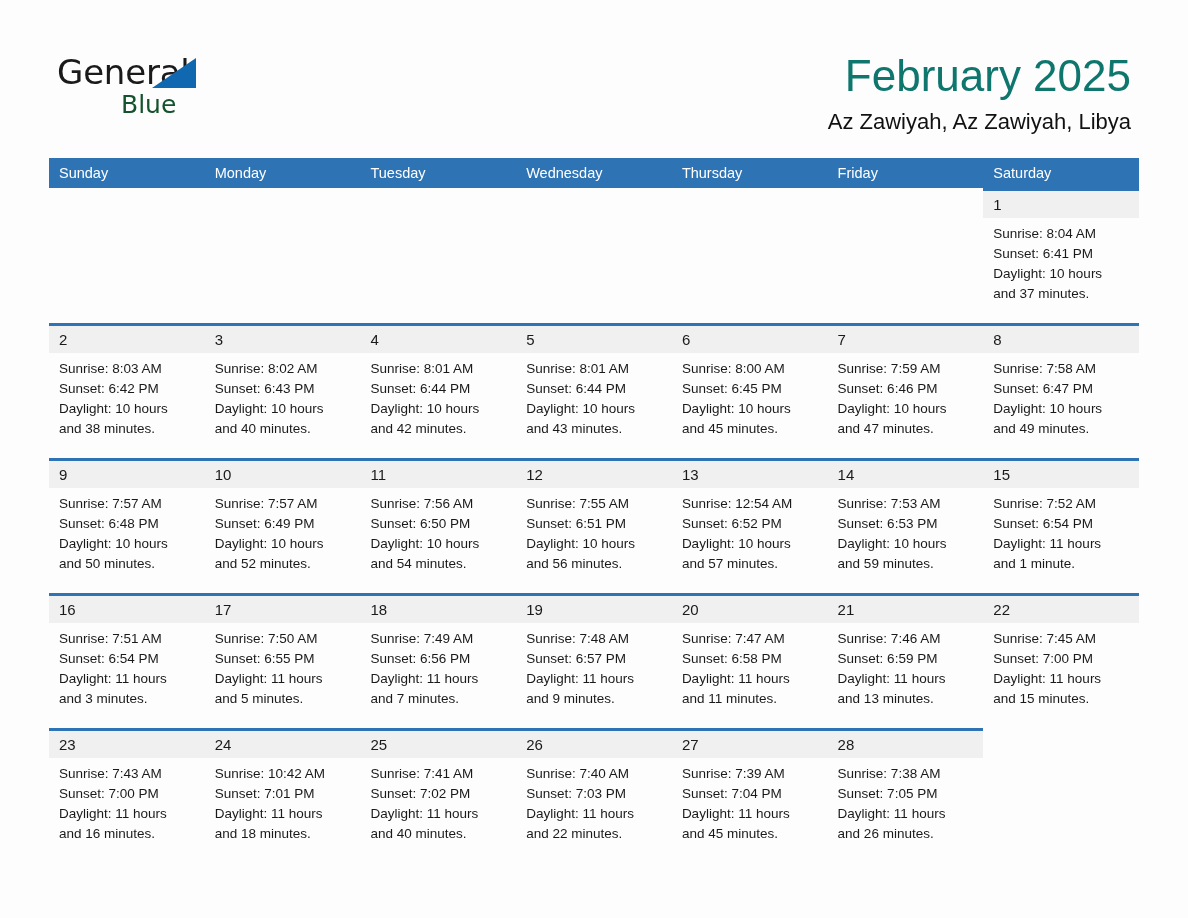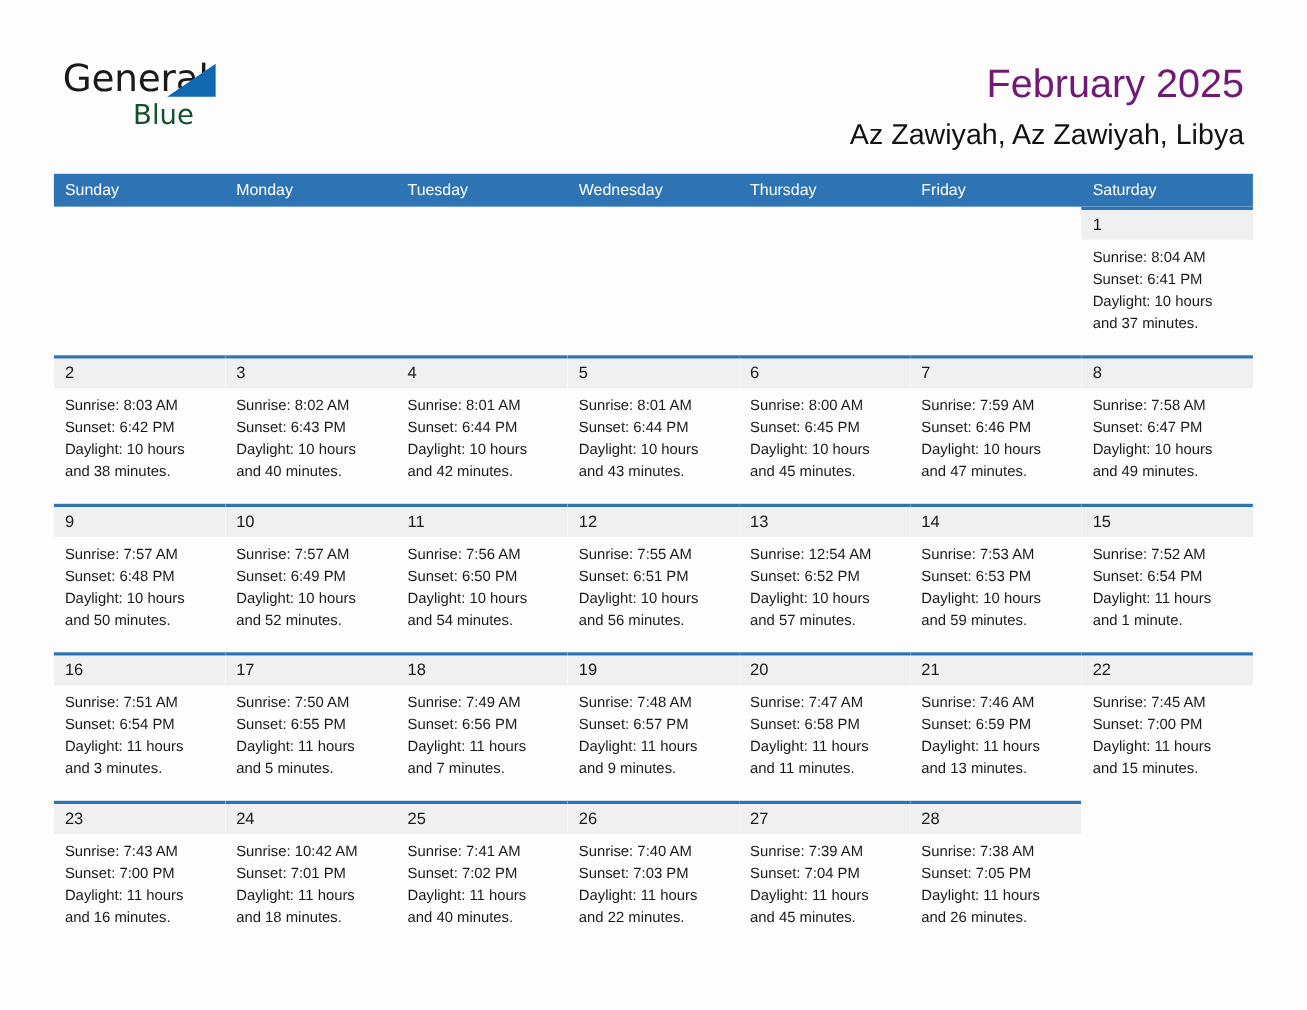--- a/index.html
+++ b/index.html
@@ -64,32 +64,32 @@
     font-size: 25px;
     color: #14532d;
     font-family: "DejaVu Sans", sans-serif;
     font-weight: 400;
     line-height: 40px;
   }
   .title {
     position: absolute;
     right: 57px;
     top: 52px;
-    font-size: 36px;
+    font-size: 44px;
     font-weight: 400;
-    color: #701a75;
+    color: #0f766e;
     text-align: right;
     white-space: nowrap;
     line-height: 48px;
   }
   .subtitle {
     position: absolute;
     right: 57px;
     top: 108px;
-    font-size: 26px;
+    font-size: 22px;
     font-weight: 400;
     color: #111;
     text-align: left;
     white-space: nowrap;
     line-height: 28px;
   }
 
   
   .calendar {
     position: absolute;

